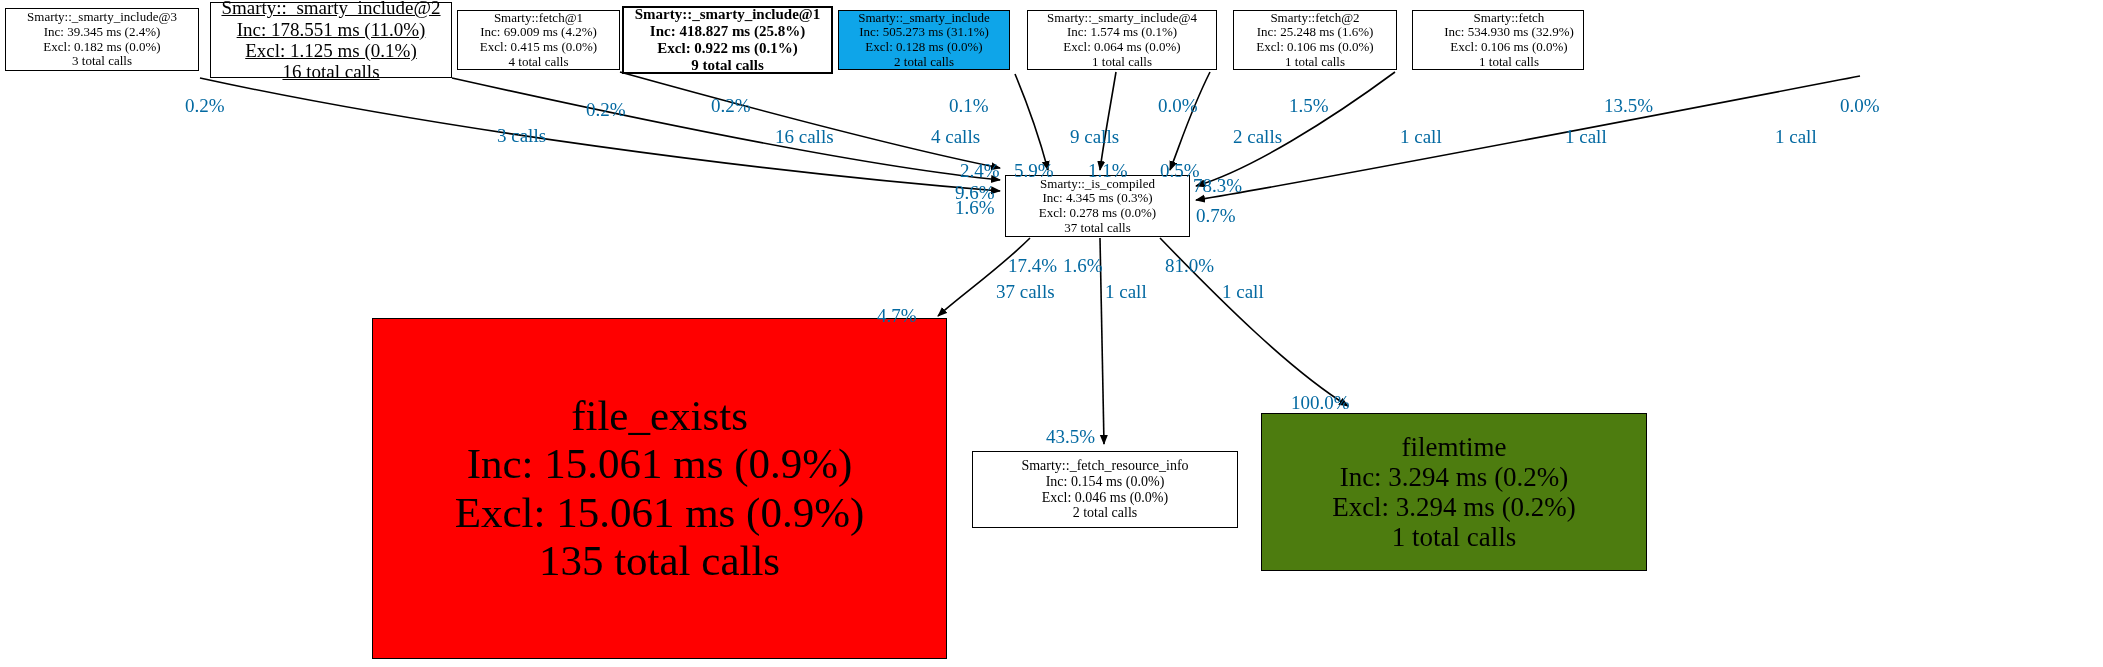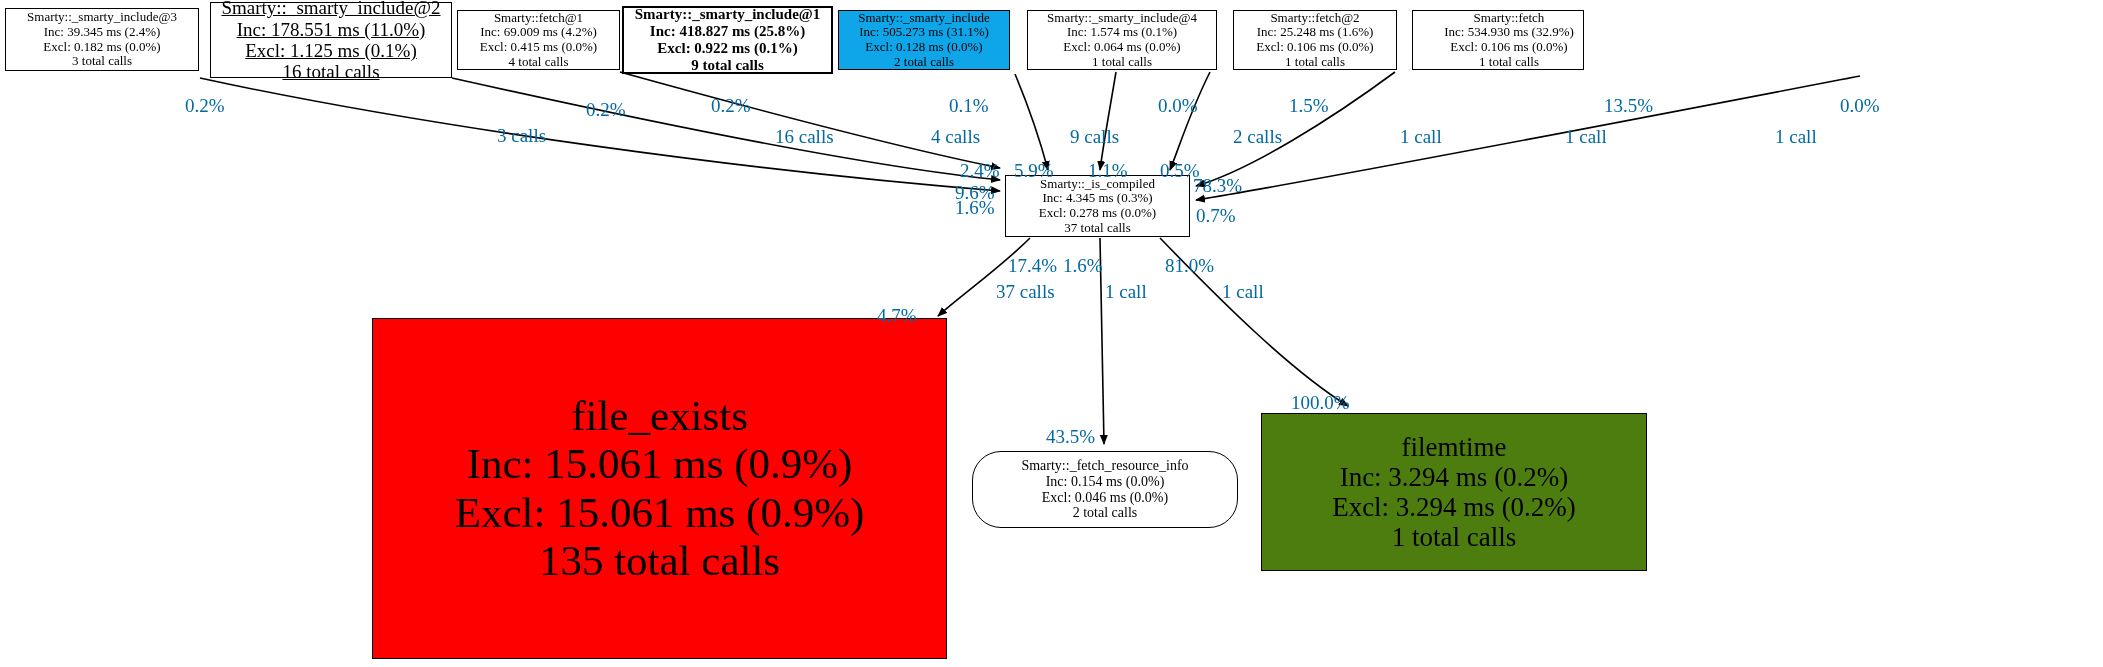--- a/index.html
+++ b/index.html
@@ -130,21 +130,21 @@
         <span class="ln">Inc: 4.345 ms (0.3%)</span>
         <span class="ln">Excl: 0.278 ms (0.0%)</span>
         <span class="ln">37 total calls</span>
       </div>
       <div class="node" style="left: 372px; top: 318px; width: 575px; height: 341px; font-size: 43px; background: rgb(255, 0, 0);">
         <span class="nm">file_exists</span>
         <span class="ln">Inc: 15.061 ms (0.9%)</span>
         <span class="ln">Excl: 15.061 ms (0.9%)</span>
         <span class="ln">135 total calls</span>
       </div>
-      <div class="node" style="left: 972px; top: 451px; width: 266px; height: 77px; font-size: 14px; background: rgb(255, 255, 255); border-radius: 29px;">
+      <div class="node" style="left: 972px; top: 451px; width: 266px; height: 77px; font-size: 14px; background: rgb(255, 255, 255);">
         <span class="nm">Smarty::_fetch_resource_info</span>
         <span class="ln">Inc: 0.154 ms (0.0%)</span>
         <span class="ln">Excl: 0.046 ms (0.0%)</span>
         <span class="ln">2 total calls</span>
       </div>
       <div class="node" style="left: 1261px; top: 413px; width: 386px; height: 158px; font-size: 27px; background: #4d7c0f;">
         <span class="nm">filemtime</span>
         <span class="ln">Inc: 3.294 ms (0.2%)</span>
         <span class="ln">Excl: 3.294 ms (0.2%)</span>
         <span class="ln">1 total calls</span>

